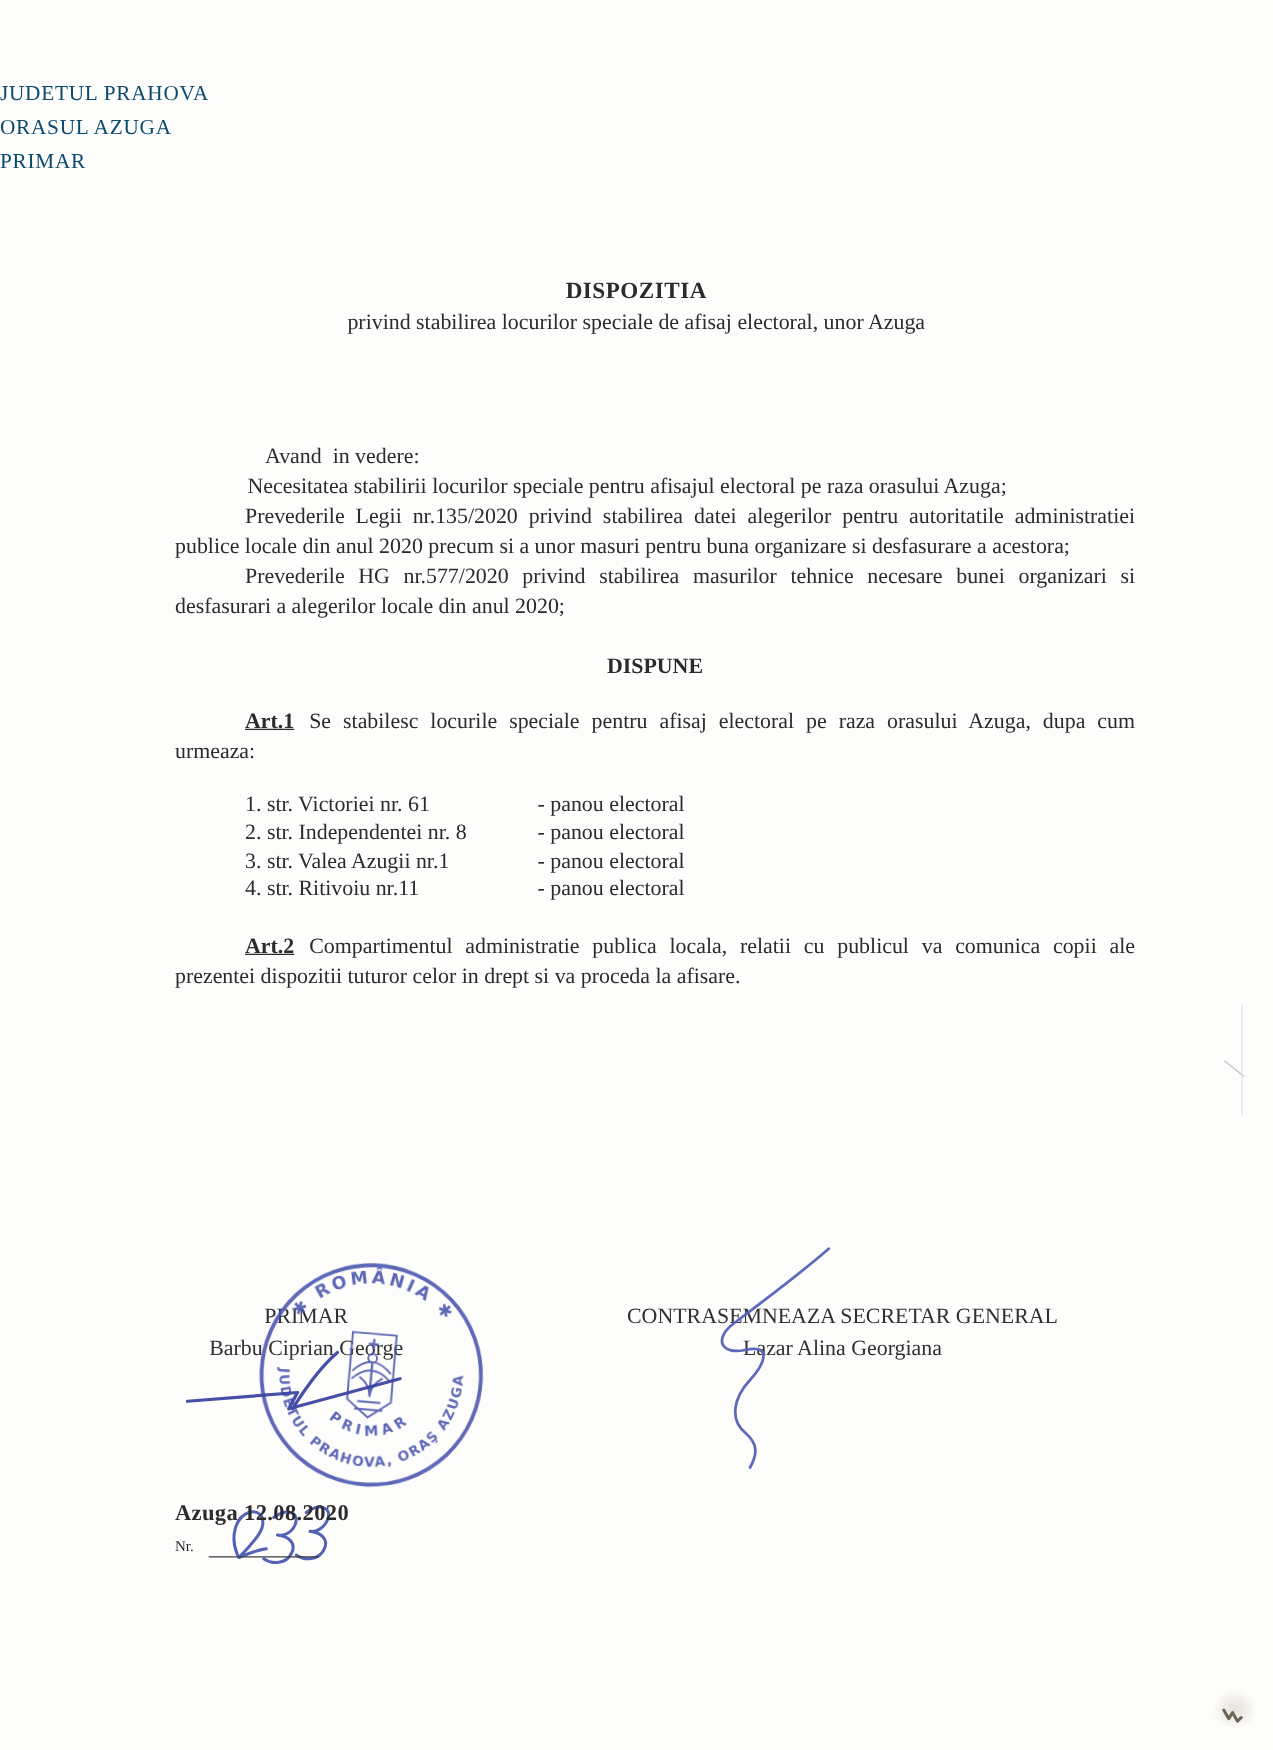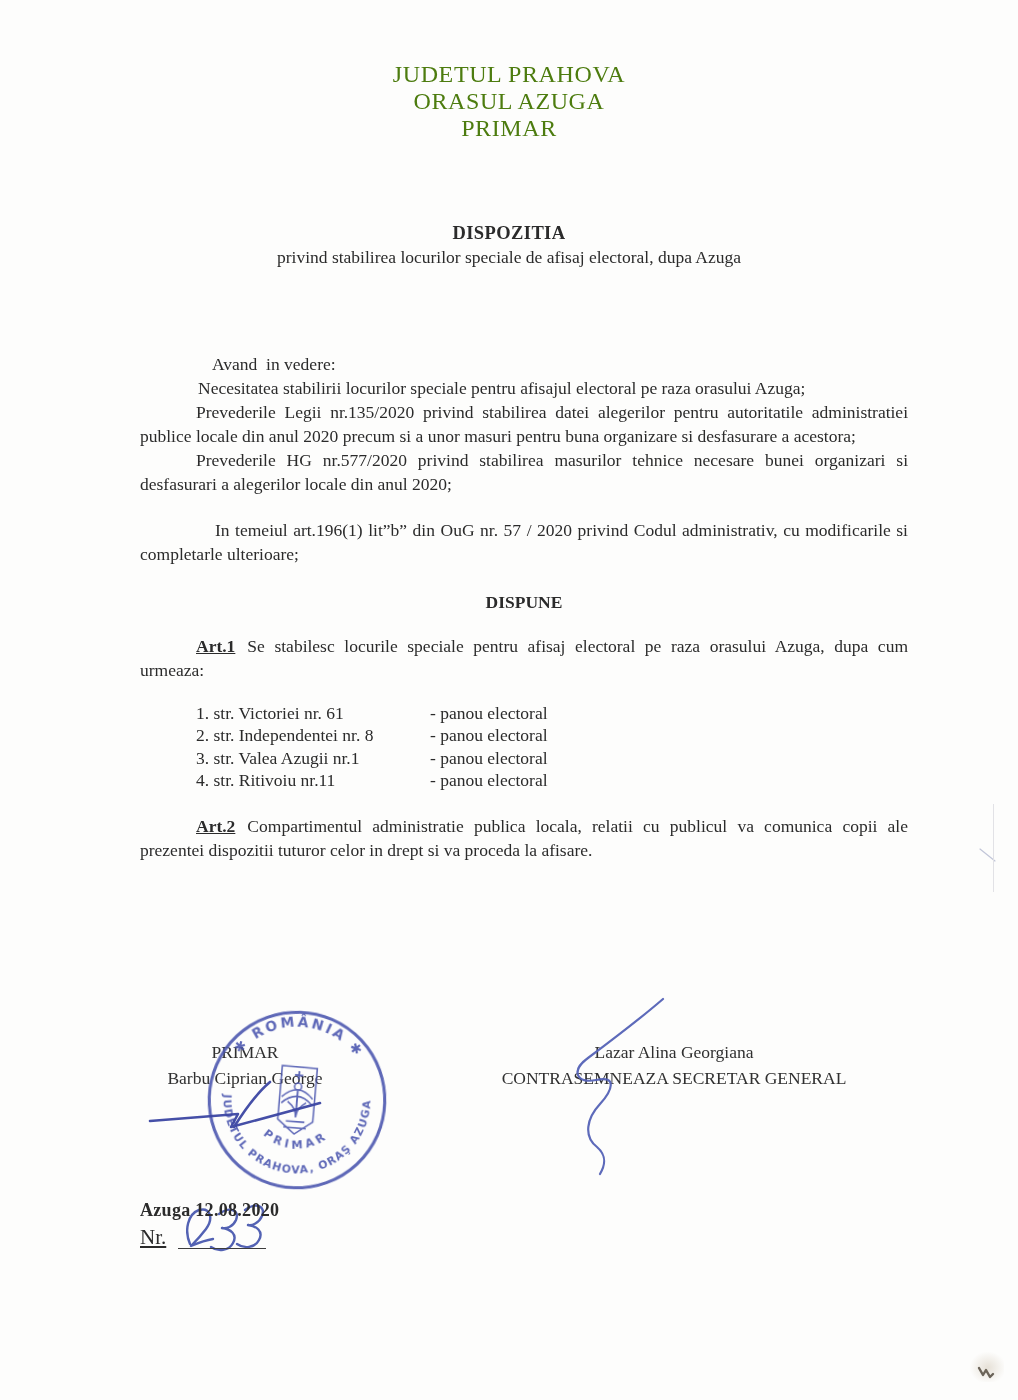--- a/index.html
+++ b/index.html
@@ -8,22 +8,22 @@
     background:#fdfdfc;
     font-family:"Liberation Serif", serif;
     color:#2b2b2b;
     position:relative;
     overflow:hidden;
   }
   .page { position:absolute; inset:0; }
 
   .doc-header {
     position:absolute; top:61px; left:0; right:0;
-    text-align:center; font-size:24px; line-height:27px;
-    letter-spacing:0.6px; color:#4d7c0f;
+    text-align:left; font-size:17px; line-height:27px;
+    letter-spacing:0.6px; color:#0c4a6e;
   }
 
   .doc-title { position:absolute; top:223px; left:0; right:0; text-align:center; }
   .doc-title .t1 { font-weight:bold; font-size:18.5px; letter-spacing:0.4px; }
   .doc-title .t2 { font-size:17.5px; margin-top:3px; }
 
   .body-text {
     position:absolute; top:352px; left:140px; width:768px;
     font-size:17.5px; line-height:24px;
   }
@@ -50,21 +50,21 @@
     position:absolute; top:1039px; left:136px; width:218px;
     text-align:center; font-size:17.5px; line-height:26px; color:#303030;
   }
   .sig-right {
     position:absolute; top:1039px; left:472px; width:404px;
     text-align:center; font-size:17.5px; line-height:26px; color:#303030;
   }
 
   .footer { position:absolute; left:140px; top:1197px; font-size:18px; line-height:27px; }
   .place-date { font-weight:bold; letter-spacing:0.3px; }
-  .nr-line { display:flex; align-items:center; font-size:21px;text-decoration:underline; }
+  .nr-line { display:flex; align-items:flex-start; font-size:12px; }
   .nr-underline {
     display:inline-block; width:88px; height:22px;
     border-bottom:1.6px solid #3c3c3c; margin-left:12px;
   }
 
   .stamp-svg {
     position:absolute; left:202px; top:1005px; width:190px; height:190px;
     opacity:0.9; filter:blur(0.35px); transform:rotate(2deg);
   }
   .ink-overlay {
@@ -86,29 +86,28 @@
 <div class="page">
 
   <header class="doc-header">
     <div>JUDETUL PRAHOVA</div>
     <div>ORASUL AZUGA</div>
     <div>PRIMAR</div>
   </header>
 
   <div class="doc-title">
     <div class="t1">DISPOZITIA</div>
-    <div class="t2">privind stabilirea locurilor speciale de afisaj electoral, dupa Azuga</div>
+    <div class="t2">privind stabilirea locurilor speciale de afisaj electoral, unor Azuga</div>
   </div>
 
   <div class="body-text">
     <p class="ind-72 pre">Avand  in vedere:</p>
     <p class="ind-58">Necesitatea stabilirii locurilor speciale pentru afisajul electoral pe raza orasului Azuga;</p>
     <p class="ind-56 just">Prevederile Legii nr.135/2020 privind stabilirea datei alegerilor pentru autoritatile administratiei publice locale din anul 2020 precum si a unor masuri pentru buna organizare si desfasurare a acestora;</p>
     <p class="ind-56 just">Prevederile HG nr.577/2020 privind stabilirea masurilor tehnice necesare bunei organizari si desfasurari a alegerilor locale din anul 2020;</p>
-    <p class="ind-75 just mt-22">In temeiul art.196(1) lit”b” din OuG nr. 57 / 2020 privind Codul administrativ, cu modificarile si completarle ulterioare;</p>
     <p class="center bold mt-24">DISPUNE</p>
 
     <p class="just mt-20 ind-56"><span class="art-label">Art.1</span><span>Se stabilesc locurile speciale pentru afisaj electoral pe raza orasului Azuga, dupa cum urmeaza:</span></p>
 
     <div class="loc-list">
       <div class="loc-row">
         <span class="loc-street">1. str. Victoriei nr. 61</span>
         <span class="loc-des">- panou electoral</span>
       </div>
       <div class="loc-row">
@@ -127,22 +126,22 @@
 
     <p class="just mt-22 ind-56"><span class="art-label">Art.2</span><span>Compartimentul administratie publica locala, relatii cu publicul va comunica copii ale prezentei dispozitii tuturor celor in drept si va proceda la afisare.</span></p>
   </div>
 
   <div class="sig-left">
     <div>PRIMAR</div>
     <div>Barbu Ciprian George</div>
   </div>
 
   <div class="sig-right">
+    <div>CONTRASEMNEAZA SECRETAR GENERAL</div>
     <div>Lazar Alina Georgiana</div>
-    <div>CONTRASEMNEAZA SECRETAR GENERAL</div>
   </div>
 
   <svg class="stamp-svg" viewBox="0 0 184 184">
     <g fill="none" stroke="#4d58b0">
       <circle cx="92" cy="92" r="85" stroke-width="3"></circle>
       <defs>
         <path id="arcTop" d="M 30.5,56.5 A 71,71 0 0 1 153.5,56.5"></path>
         <path id="arcLow" d="M 25.3,67.7 A 71,71 0 1 0 158.7,67.7"></path>
         <path id="arcInner" d="M 51.3,115.5 A 47,47 0 0 0 132.7,115.5"></path>
       </defs>

